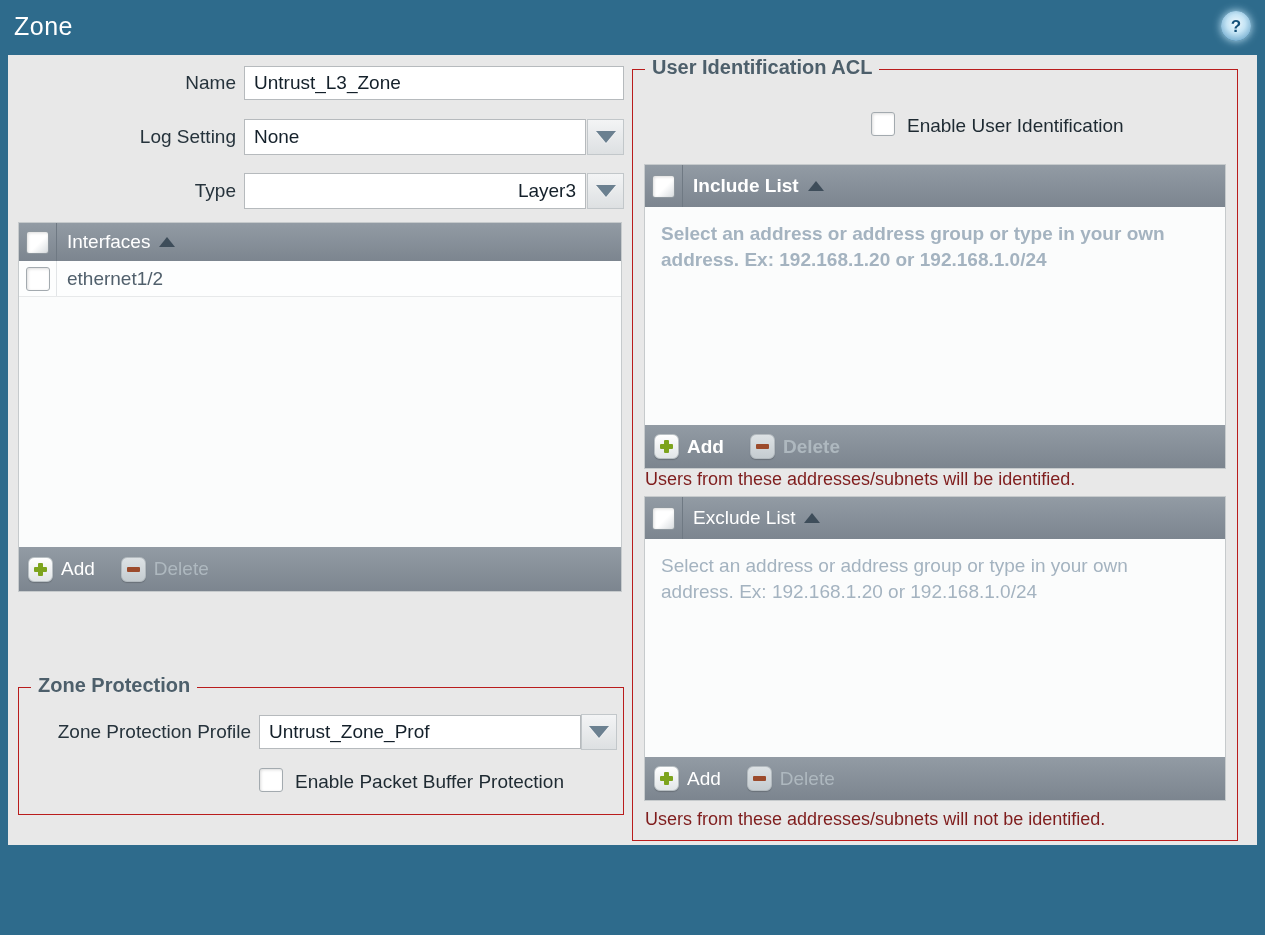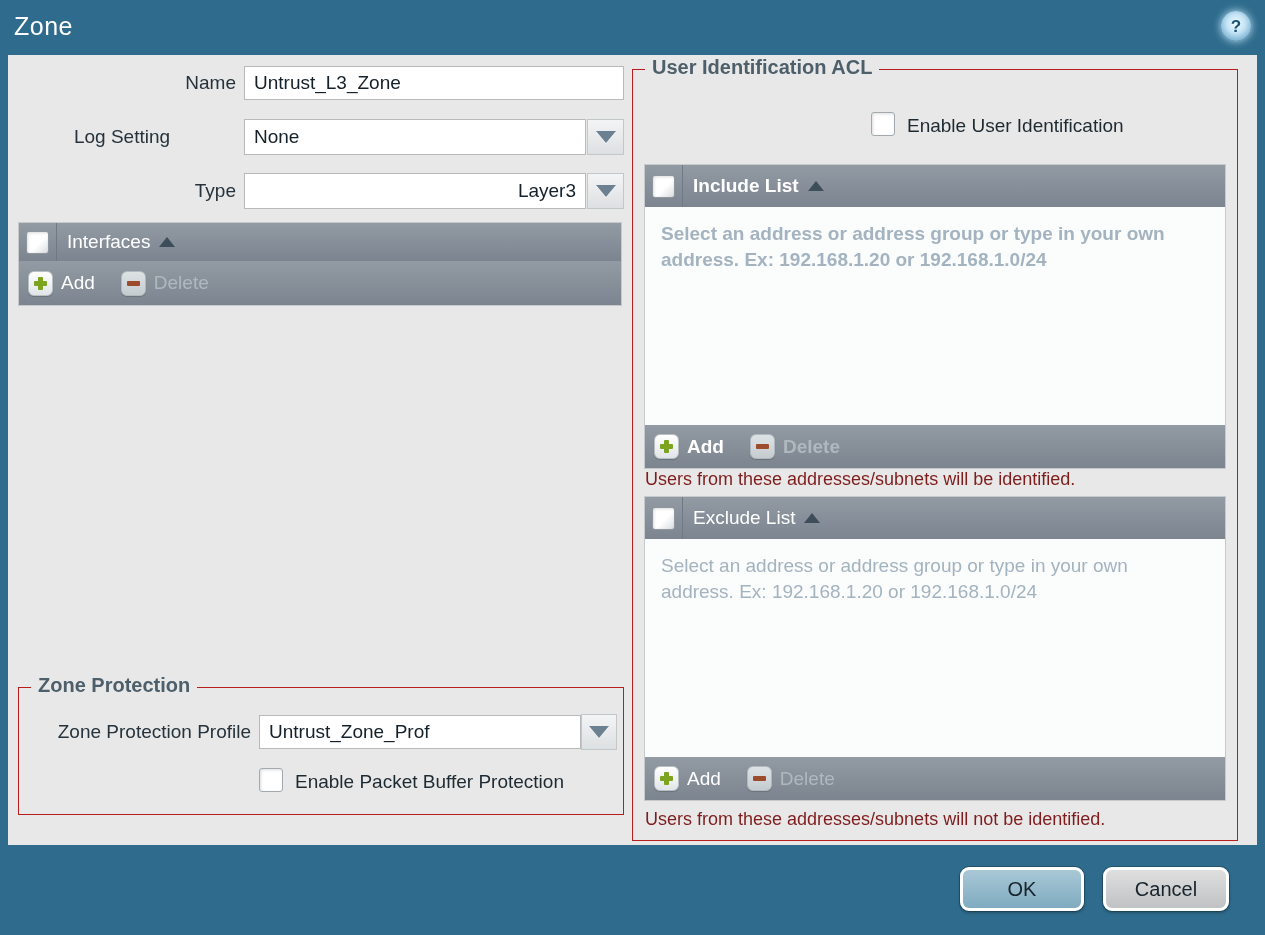--- a/index.html
+++ b/index.html
@@ -20,21 +20,21 @@
   
   .bodyp{position:absolute;left:8px;top:55px;width:1249px;height:790px;background:#e8e8e8;}
 
   
   .flabel{position:absolute;height:36px;line-height:36px;text-align:right;
           font-size:19px;color:#26333c;}
   .txt{position:absolute;border:1px solid #b6babd;background:#fff;font-size:19px;
        padding:0 9px;font-family:inherit;color:#14202a;outline:none;}
   #lbl-name{left:0;top:10px;width:228px;}
   #inp-name{left:236px;top:11px;width:380px;height:34px;}
-  #lbl-log{left:0;top:64px;width:228px;text-align:center;}
+  #lbl-log{left:0;top:64px;width:228px;}
   #inp-log{left:236px;top:64px;width:342px;height:36px;}
   #lbl-type{left:0;top:118px;width:228px;}
   #inp-type{left:236px;top:118px;width:342px;height:36px;text-align:right;}
   .ddbtn{position:absolute;width:37px;height:36px;background:linear-gradient(#f3f4f5,#dde0e2);
          border:1px solid #c2c7ca;display:flex;align-items:center;justify-content:center;cursor:pointer;}
   #dd-log{left:579px;top:64px;}
   #dd-type{left:579px;top:118px;}
   .tri-down{width:0;height:0;border-left:10px solid transparent;border-right:10px solid transparent;
             border-top:12px solid #6b8090;filter:drop-shadow(0 1px 0 rgba(255,255,255,.6));}
 
@@ -144,20 +144,28 @@
     <div class="ptable" id="tbl-interfaces">
       <div class="thead">
         <div class="cbcell">
           <span class="cb hdr"></span>
         </div>
         <div class="hlabel">
           <span>Interfaces</span>
           <span class="tri-up"></span>
         </div>
       </div>
+      <div class="tbody">
+        <div class="trow">
+          <div class="cbcell">
+            <span class="cb"></span>
+          </div>
+          <span class="cellname">ethernet1/2</span>
+        </div>
+      </div>
       <div class="tfoot">
         <span class="tbtn">
           <span class="chip plus"></span>
           <span class="lab">Add</span>
         </span>
         <span class="tbtn disabled">
           <span class="chip minus"></span>
           <span class="lab">Delete</span>
         </span>
       </div>
@@ -228,16 +236,14 @@
             <span class="chip minus"></span>
             <span class="lab">Delete</span>
           </span>
         </div>
       </div>
       <div class="note" id="note-exclude">Users from these addresses/subnets will not be identified.</div>
     </div>
 
   </div>
 
-  <button class="btn" id="btn-ok">OK</button>
-  <button class="btn" id="btn-cancel">Cancel</button>
 
 </div>
 
 </body></html>

